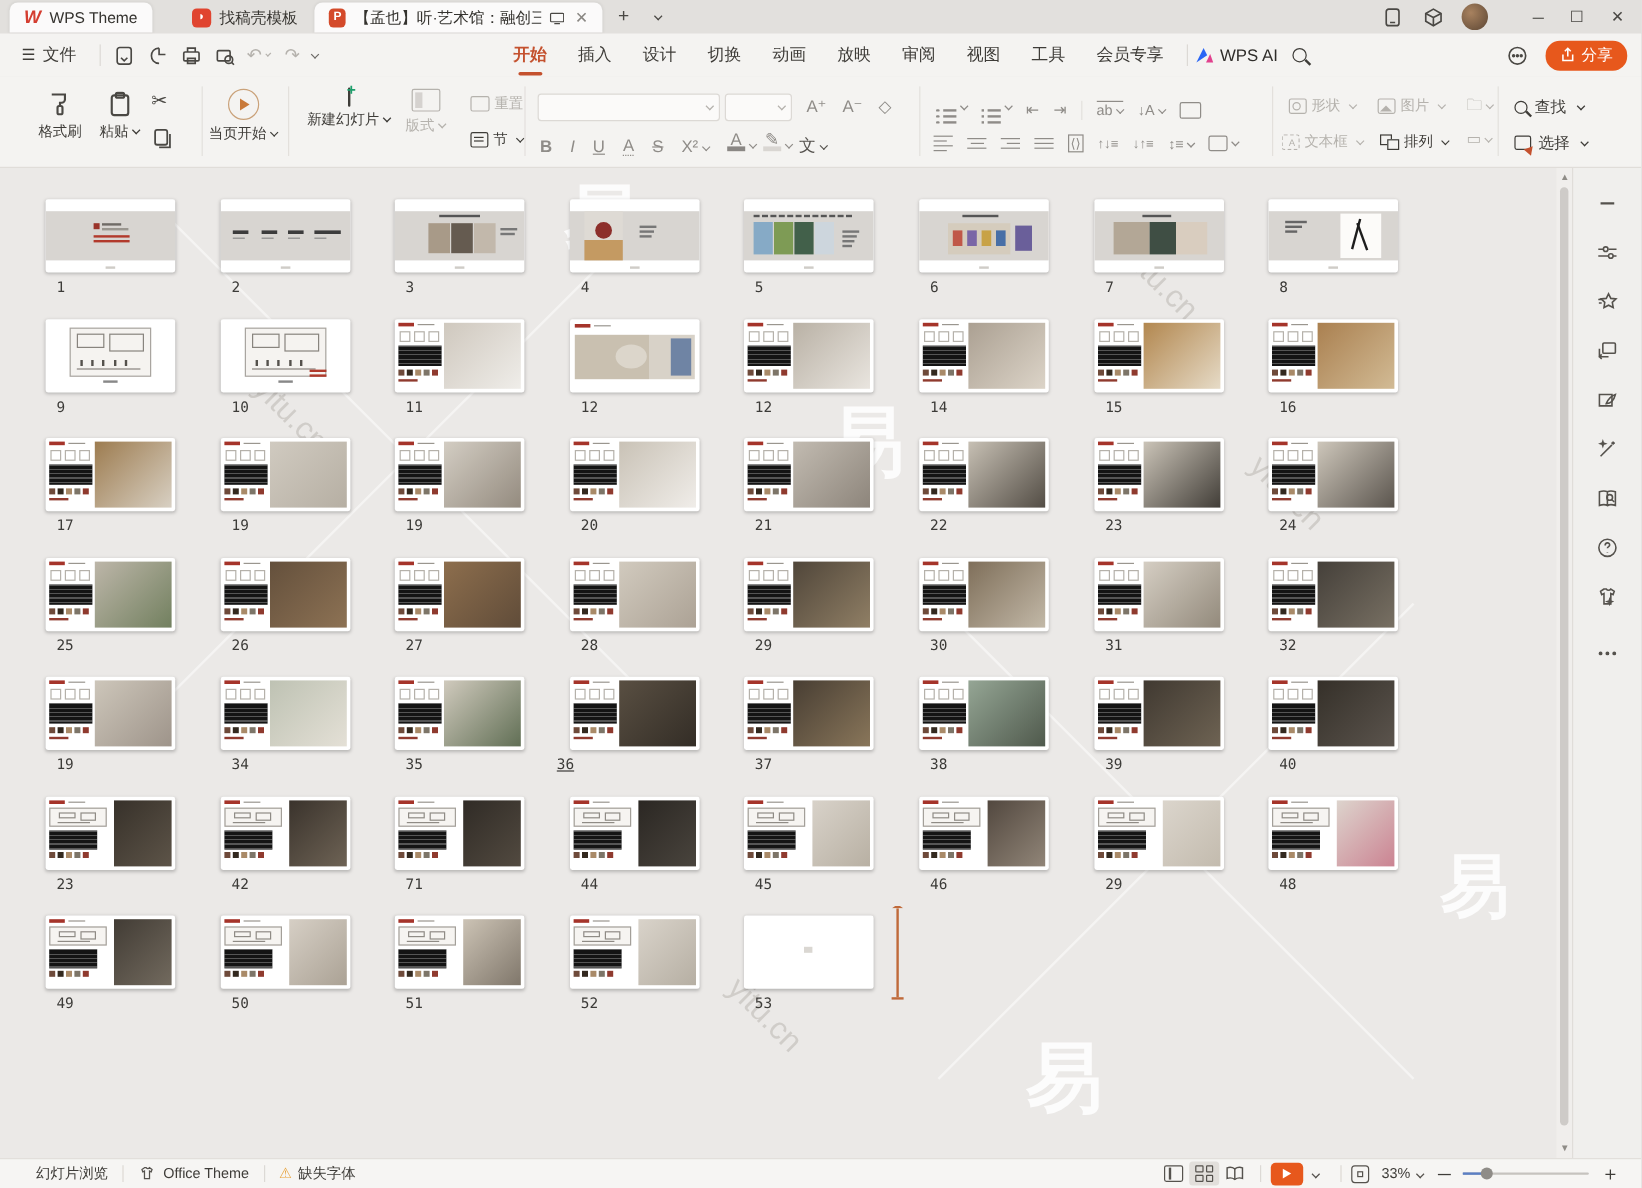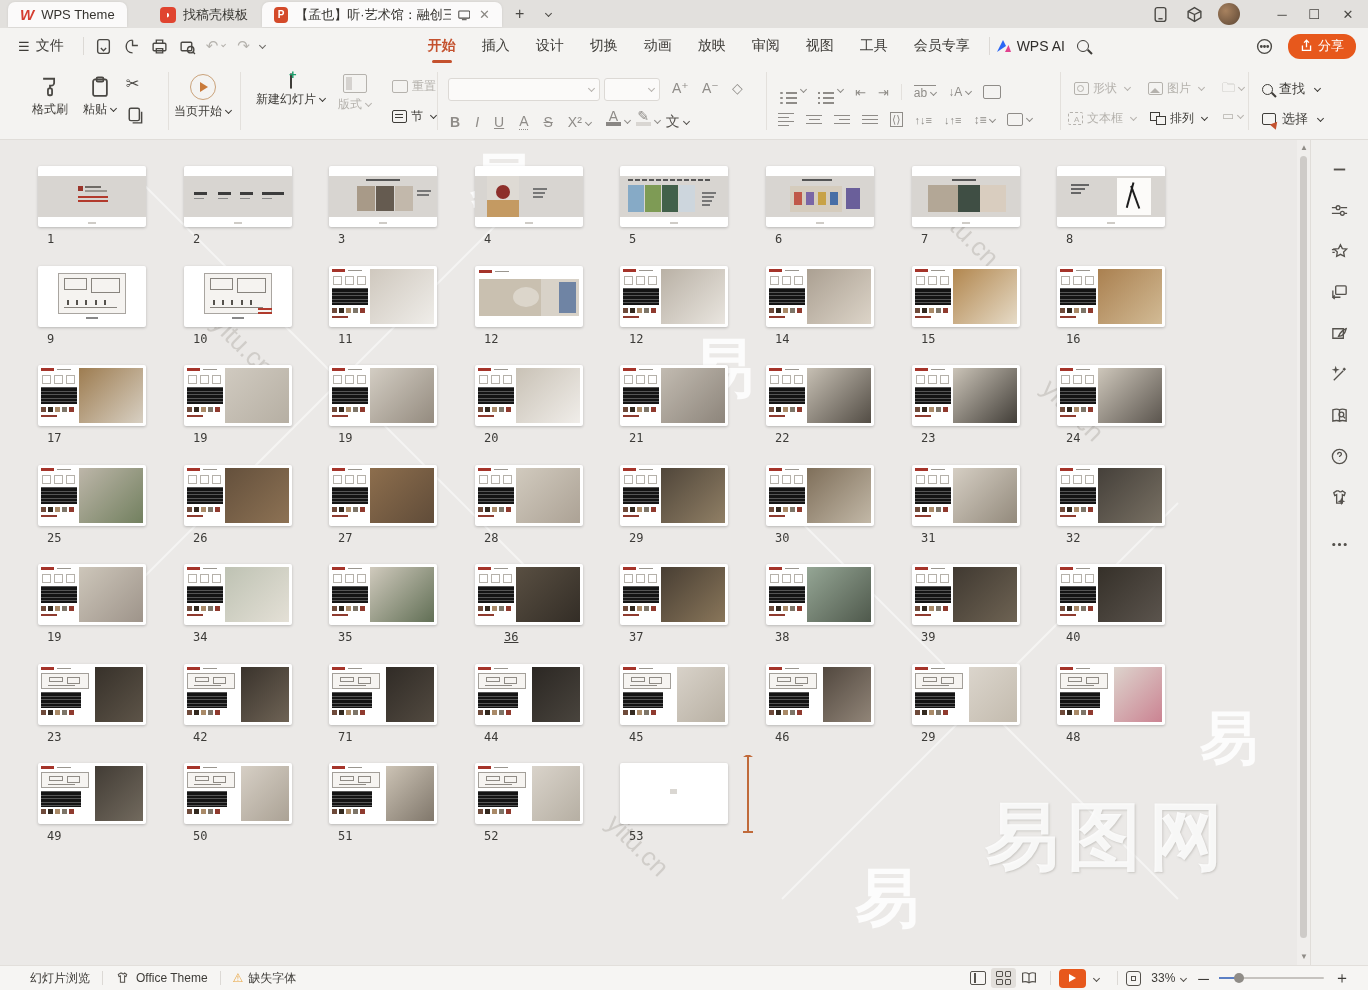--- a/index.html
+++ b/index.html
@@ -393,21 +393,20 @@
 
   <div id="content">
     <div class="streak" style="left:60px;top:240px;transform:rotate(45deg)"></div>
     <div class="streak" style="left:60px;top:240px;transform:rotate(-45deg)"></div>
     <div class="streak" style="left:700px;top:560px;transform:rotate(45deg)"></div>
     <div class="streak" style="left:700px;top:560px;transform:rotate(-45deg)"></div>
     <div class="wm" style="left:470px;top:0;font-size:64px">易</div>
     <div class="wm" style="left:690px;top:185px;font-size:64px">易</div>
     <div class="wm" style="left:855px;top:715px;font-size:64px">易</div>
     <div class="wm" style="left:1200px;top:560px;font-size:58px">易</div>
-    <div class="wm" style="left:985px;top:648px;font-size:74px;letter-spacing:8px;text-shadow:1px 1px 2px rgba(170,167,162,.5)">易图网</div>
     <div class="wmu" style="left:205px;top:190px">yitu.cn</div>
     <div class="wmu" style="left:600px;top:690px">yitu.cn</div>
     <div class="wmu" style="left:1035px;top:255px">yitu.cn</div>
     <div class="wmu" style="left:930px;top:80px">yitu.cn</div>
 
     <div id="grid">
         <div class="thumb" style="left: 38px; top: 26px;">
           <div style="left: 0px; top: 10px; width: 108px; height: 41px; background: rgb(216, 213, 209);"></div>
           <div style="left: 40px; top: 20px; width: 5px; height: 5px; background: rgb(154, 52, 42);"></div>
           <div style="left: 47px; top: 20px; width: 16px; height: 2px; background: rgb(111, 107, 102);"></div>
@@ -941,21 +940,21 @@
           <div style="left: 28px; top: 10px; width: 9px; height: 9px; border: 1px solid rgb(181, 177, 170);"></div>
           <div style="left: 3px; top: 22px; width: 36px; height: 17px; background: repeating-linear-gradient(rgba(255, 255, 255, 0.28) 0px, rgba(255, 255, 255, 0.28) 1px, transparent 1px, transparent 3.6px) rgb(20, 20, 20);"></div>
           <div style="left: 3px; top: 42px; width: 5px; height: 5px; background: rgb(110, 74, 58);"></div>
           <div style="left: 10px; top: 42px; width: 5px; height: 5px; background: rgb(51, 41, 31);"></div>
           <div style="left: 17px; top: 42px; width: 5px; height: 5px; background: rgb(169, 138, 104);"></div>
           <div style="left: 24px; top: 42px; width: 5px; height: 5px; background: rgb(125, 117, 104);"></div>
           <div style="left: 31px; top: 42px; width: 5px; height: 5px; background: rgb(143, 58, 46);"></div>
           <div style="left: 3px; top: 50px; width: 16px; height: 2px; background: rgb(143, 58, 46);"></div>
           <div style="left: 41px; top: 3px; width: 64px; height: 55px; background: linear-gradient(135deg, rgb(89, 79, 66), rgb(51, 45, 38));"></div>
         </div>
-        <div class="num" style="left: 504px; top: 490px; text-decoration: underline;">36</div>
+        <div class="num" style="left: 464px; top: 490px; text-decoration: underline;">36</div>
         <div class="thumb" style="left: 620px; top: 424px;">
           <div style="left: 3px; top: 3px; width: 13px; height: 3px; background: rgb(165, 52, 42);"></div>
           <div style="left: 19px; top: 4px; width: 14px; height: 1.4px; background: rgb(154, 150, 143);"></div>
           <div style="left: 4px; top: 10px; width: 9px; height: 9px; border: 1px solid rgb(181, 177, 170);"></div>
           <div style="left: 16px; top: 10px; width: 9px; height: 9px; border: 1px solid rgb(181, 177, 170);"></div>
           <div style="left: 28px; top: 10px; width: 9px; height: 9px; border: 1px solid rgb(181, 177, 170);"></div>
           <div style="left: 3px; top: 22px; width: 36px; height: 17px; background: repeating-linear-gradient(rgba(255, 255, 255, 0.28) 0px, rgba(255, 255, 255, 0.28) 1px, transparent 1px, transparent 3.6px) rgb(20, 20, 20);"></div>
           <div style="left: 3px; top: 42px; width: 5px; height: 5px; background: rgb(110, 74, 58);"></div>
           <div style="left: 10px; top: 42px; width: 5px; height: 5px; background: rgb(51, 41, 31);"></div>
           <div style="left: 17px; top: 42px; width: 5px; height: 5px; background: rgb(169, 138, 104);"></div>

